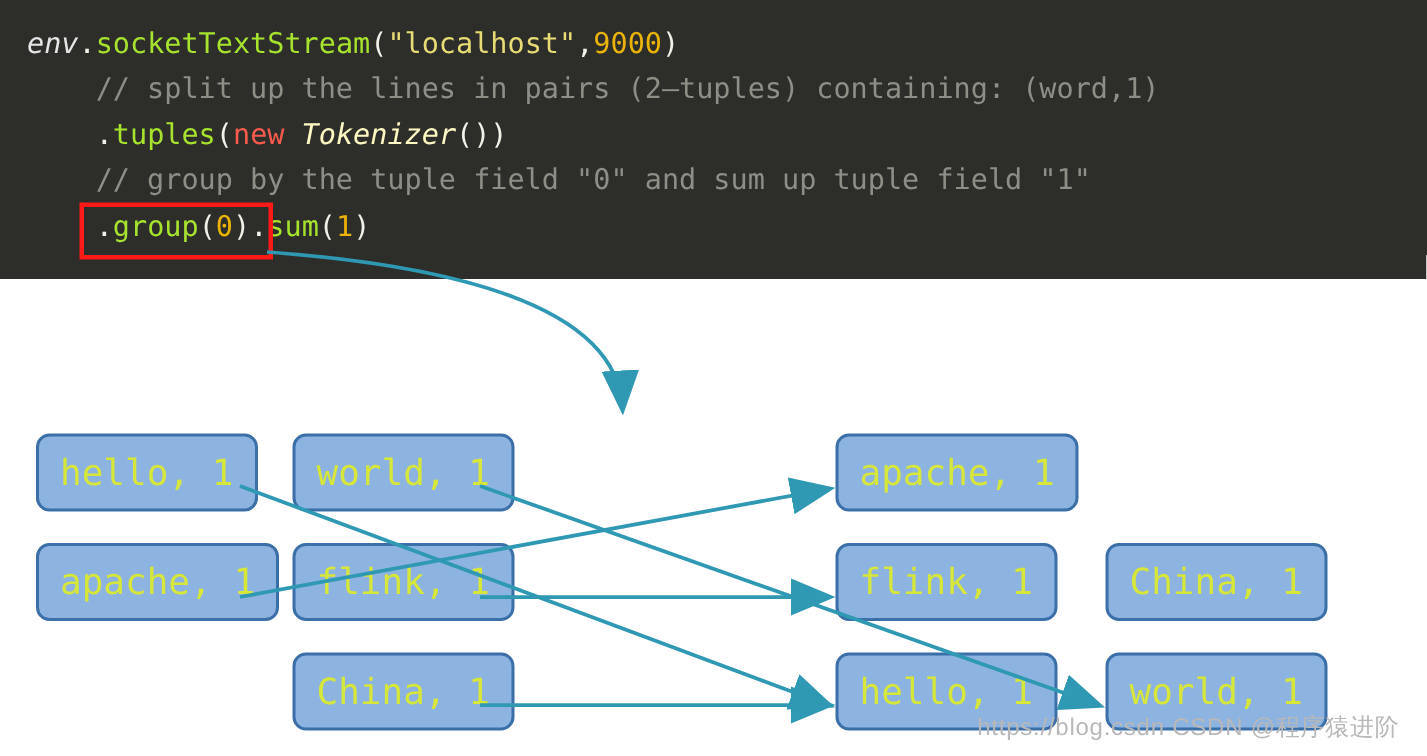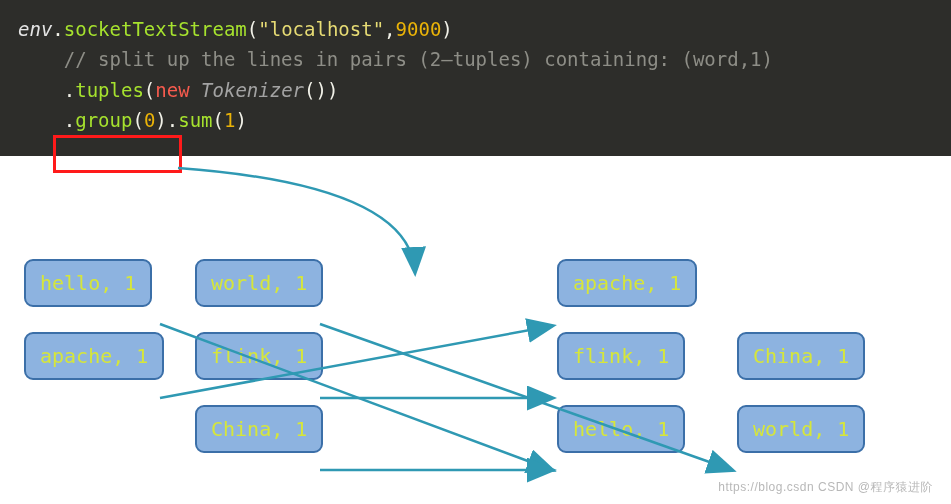--- a/index.html
+++ b/index.html
@@ -19,21 +19,21 @@
     color: #f8f8f2;
 }
 .ln { white-space: pre; }
 .c-var { color: #e5e5e5; font-style: italic; }
 .c-punc { color: #f1f1e8; }
 .c-method { color: #a6e22e; }
 .c-str { color: #e6db74; }
 .c-num { color: #eab308; }
 .c-comment { color: #8e8e87; }
 .c-new { color: #f75b4e; text-align: center; }
-.c-type { color: #a3a3a3; font-style: italic; }
+.c-type { color: #fef9c3; font-style: italic; }
 
 .highlight-box {
     position: absolute;
     border: 3px solid #ff1a1a;
     left: 53px;
     top: 135px;
     width: 123px;
     height: 32px;
     pointer-events: none;
 }
@@ -41,49 +41,50 @@
 .diagram {
     position: relative;
     height: 300px;
 }
 .box {
     position: absolute;
     background: #8db3e0;
     border: 2px solid #3b6fa8;
     border-radius: 9px;
     color: #d6e63a;
-    font-size: 20px;
+    font-size: 24px;
     padding: 10px 14px;
     white-space: nowrap;
     text-align: center;
 }
 svg.arrows {
     position: absolute;
     left: 0; top: 0;
     width: 951px;
     height: 504px;
     pointer-events: none;
 }
 .watermark {
     position: absolute;
     right: 18px;
     bottom: 8px;
     color: #b8b8b8;
-    font-size: 12px;
+    font-size: 16px;
     font-family: Arial, sans-serif;
     letter-spacing: .5px;
 }
 </style>
 </head>
 <body>
 
 <div class="code-block">
   <div class="ln"><span class="c-var">env</span><span class="c-punc">.</span><span class="c-method">socketTextStream</span><span class="c-punc">(</span><span class="c-str">"localhost"</span><span class="c-punc">,</span><span class="c-num">9000</span><span class="c-punc">)</span></div>
   <div class="ln">    <span class="c-comment">// split up the lines in pairs (2–tuples) containing: (word,1)</span></div>
   <div class="ln">    <span class="c-punc">.</span><span class="c-method">tuples</span><span class="c-punc">(</span><span class="c-new">new</span><span class="c-type"> Tokenizer</span><span class="c-punc">())</span></div>
+  <div class="ln">    <span class="c-comment">// group by the tuple field "0" and sum up tuple field "1"</span></div>
   <div class="ln">    <span class="c-punc">.</span><span class="c-method">group</span><span class="c-punc">(</span><span class="c-num">0</span><span class="c-punc">)</span><span class="c-punc">.</span><span class="c-method">sum</span><span class="c-punc">(</span><span class="c-num">1</span><span class="c-punc">)</span></div>
 </div>
 
 <div class="highlight-box"></div>
 
 <div class="diagram">
   <div class="box" style="left:24px; top:103px;">hello, 1</div>
   <div class="box" style="left:195px; top:103px;">world, 1</div>
   <div class="box" style="left:24px; top:176px;">apache, 1</div>
   <div class="box" style="left:195px; top:176px;">flink, 1</div>

